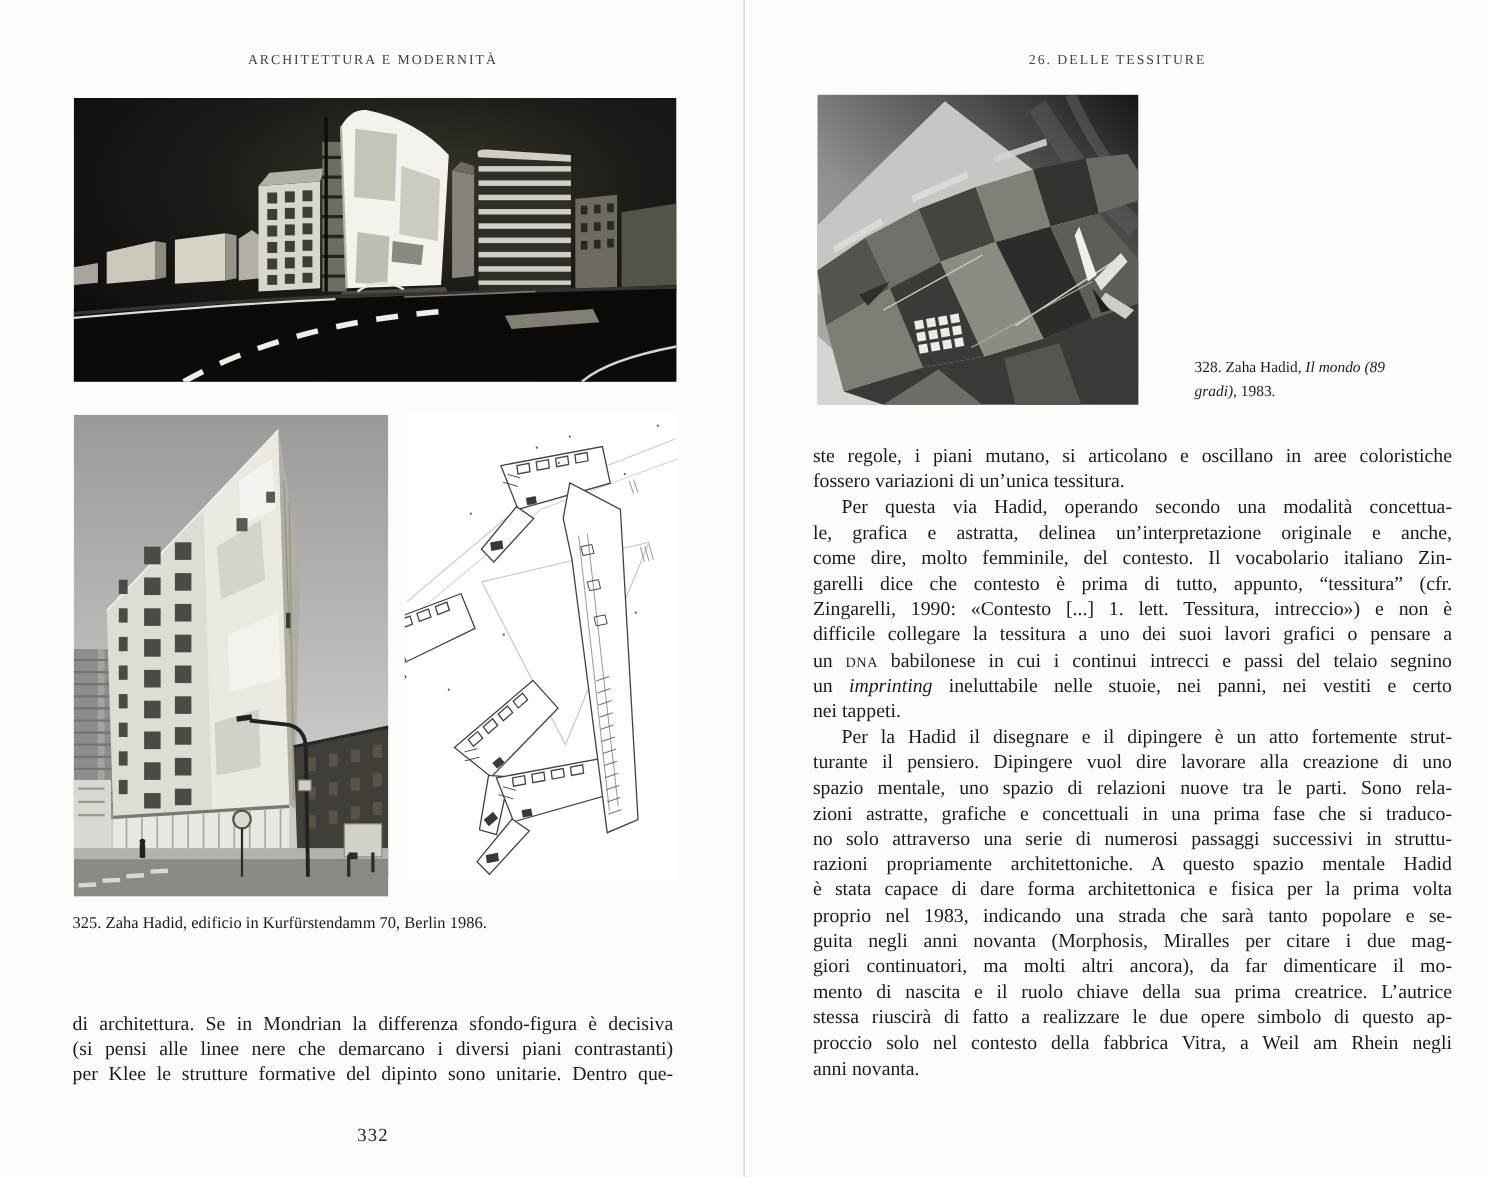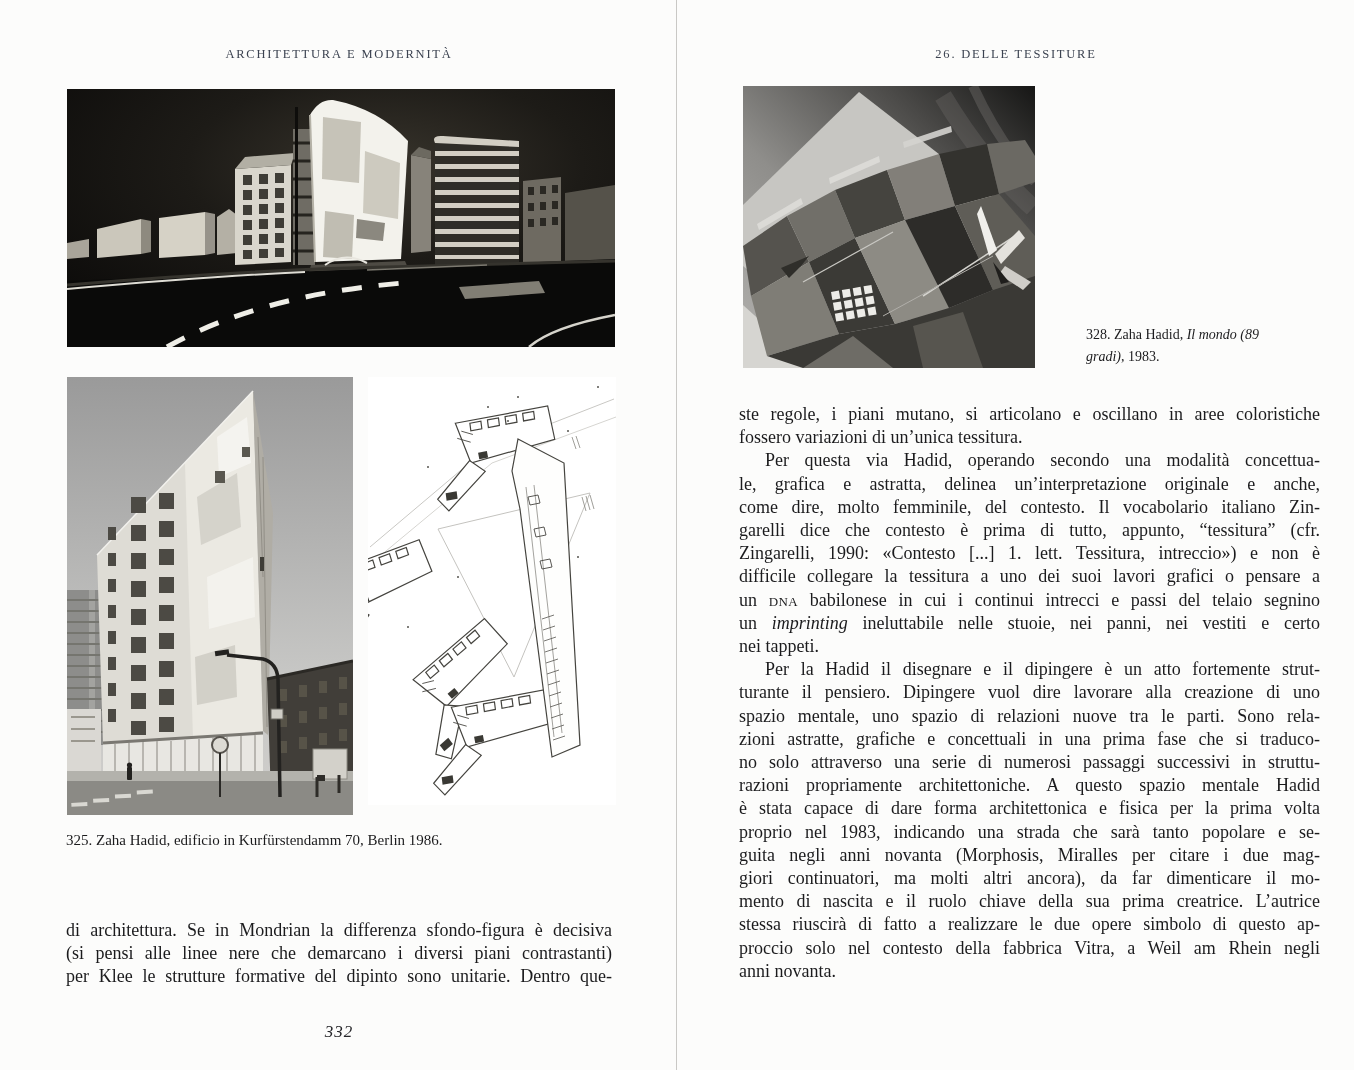--- a/index.html
+++ b/index.html
@@ -277,21 +277,21 @@
     <div class="abs caption" style="left:66px;top:830px;width:548px;">
         <div class="line">325. Zaha Hadid, edificio in Kurfürstendamm 70, Berlin 1986.</div>
       </div>
 
     <div class="abs body-text just" style="left:66px;top:919px;width:546px;">
         <div class="line">di architettura. Se in Mondrian la differenza sfondo-figura è decisiva</div>
         <div class="line">(si pensi alle linee nere che demarcano i diversi piani contrastanti)</div>
         <div class="line">per Klee le strutture formative del dipinto sono unitarie. Dentro que-</div>
       </div>
 
-    <div class="abs folio" style="left:0;top:1022px;width:678px;font-style:italic;">332</div>
+    <div class="abs folio" style="left:0;top:1022px;width:678px;">332</div>
   </div>
 
   <div class="abs divider" style="left:676px;top:0;width:1px;height:1070px;"></div>
 
   <div class="abs" style="left:678px;top:0;width:676px;height:1070px;">
 
     <div class="abs running-head" style="left:0;top:47px;width:676px;">26. DELLE TESSITURE</div>
 
     <svg class="abs fig" style="left:65px;top:86px;" width="292" height="282" viewBox="0 0 292 282">
       <defs>

